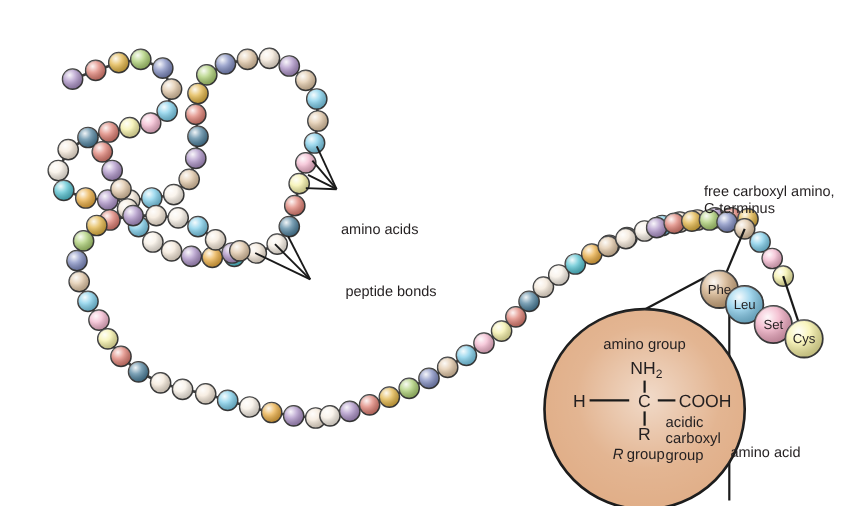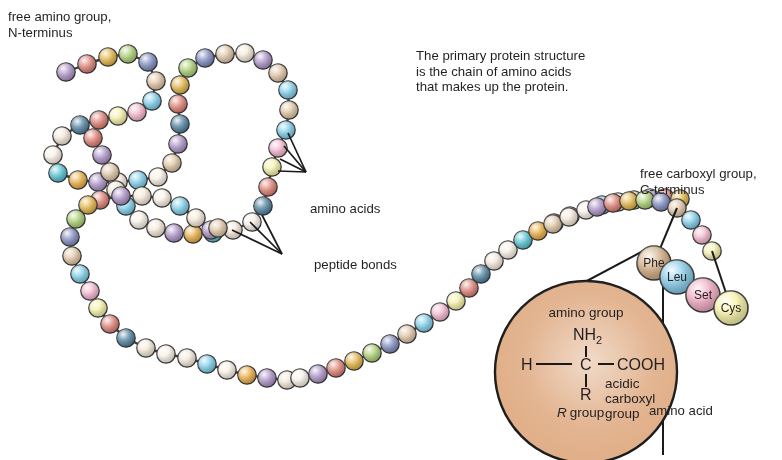--- a/index.html
+++ b/index.html
@@ -645,28 +645,23 @@
           <text class="bead-txt" x="703" y="299" text-anchor="middle">Set</text>
         </g>
         <g>
           <circle cx="731" cy="308" r="17" fill="#f6f0a0" stroke="#3a3a3a" stroke-width="1.6"></circle>
           <circle cx="731" cy="308" r="17" fill="url(#sheen)"></circle>
           <text class="bead-txt" x="731" y="312" text-anchor="middle">Cys</text>
         </g>
       </g>
   </svg>
 
-  <div class="lbl" style="left: 8px; top: 9px; white-space: pre;">free amino group,
-N-terminus</div>
-
-  <div class="lbl" style="left: 640px; top: 166px; white-space: pre;">free carboxyl group,
+
+  <div class="lbl" style="left: 640px; top: 166px; white-space: pre;">free carboxyl amino,
 C-terminus</div>
 
-  <div class="lbl" style="left: 416px; top: 48px; white-space: pre;">The primary protein structure
-is the chain of amino acids
-that makes up the protein.</div>
 
   <div class="lbl" style="left: 310px; top: 165px; white-space: pre; margin-top: 36px;">amino acids</div>
 
   <div class="lbl" style="left: 287px; top: 257px; white-space: pre; margin-left: 27px;">peptide bonds</div>
 
-  <div class="lbl" style="left: 649px; top: 403px; white-space: pre;">amino acid</div>
+  <div class="lbl" style="left: 664px; top: 403px; white-space: pre;">amino acid</div>
 </div>
 
 </body></html>

